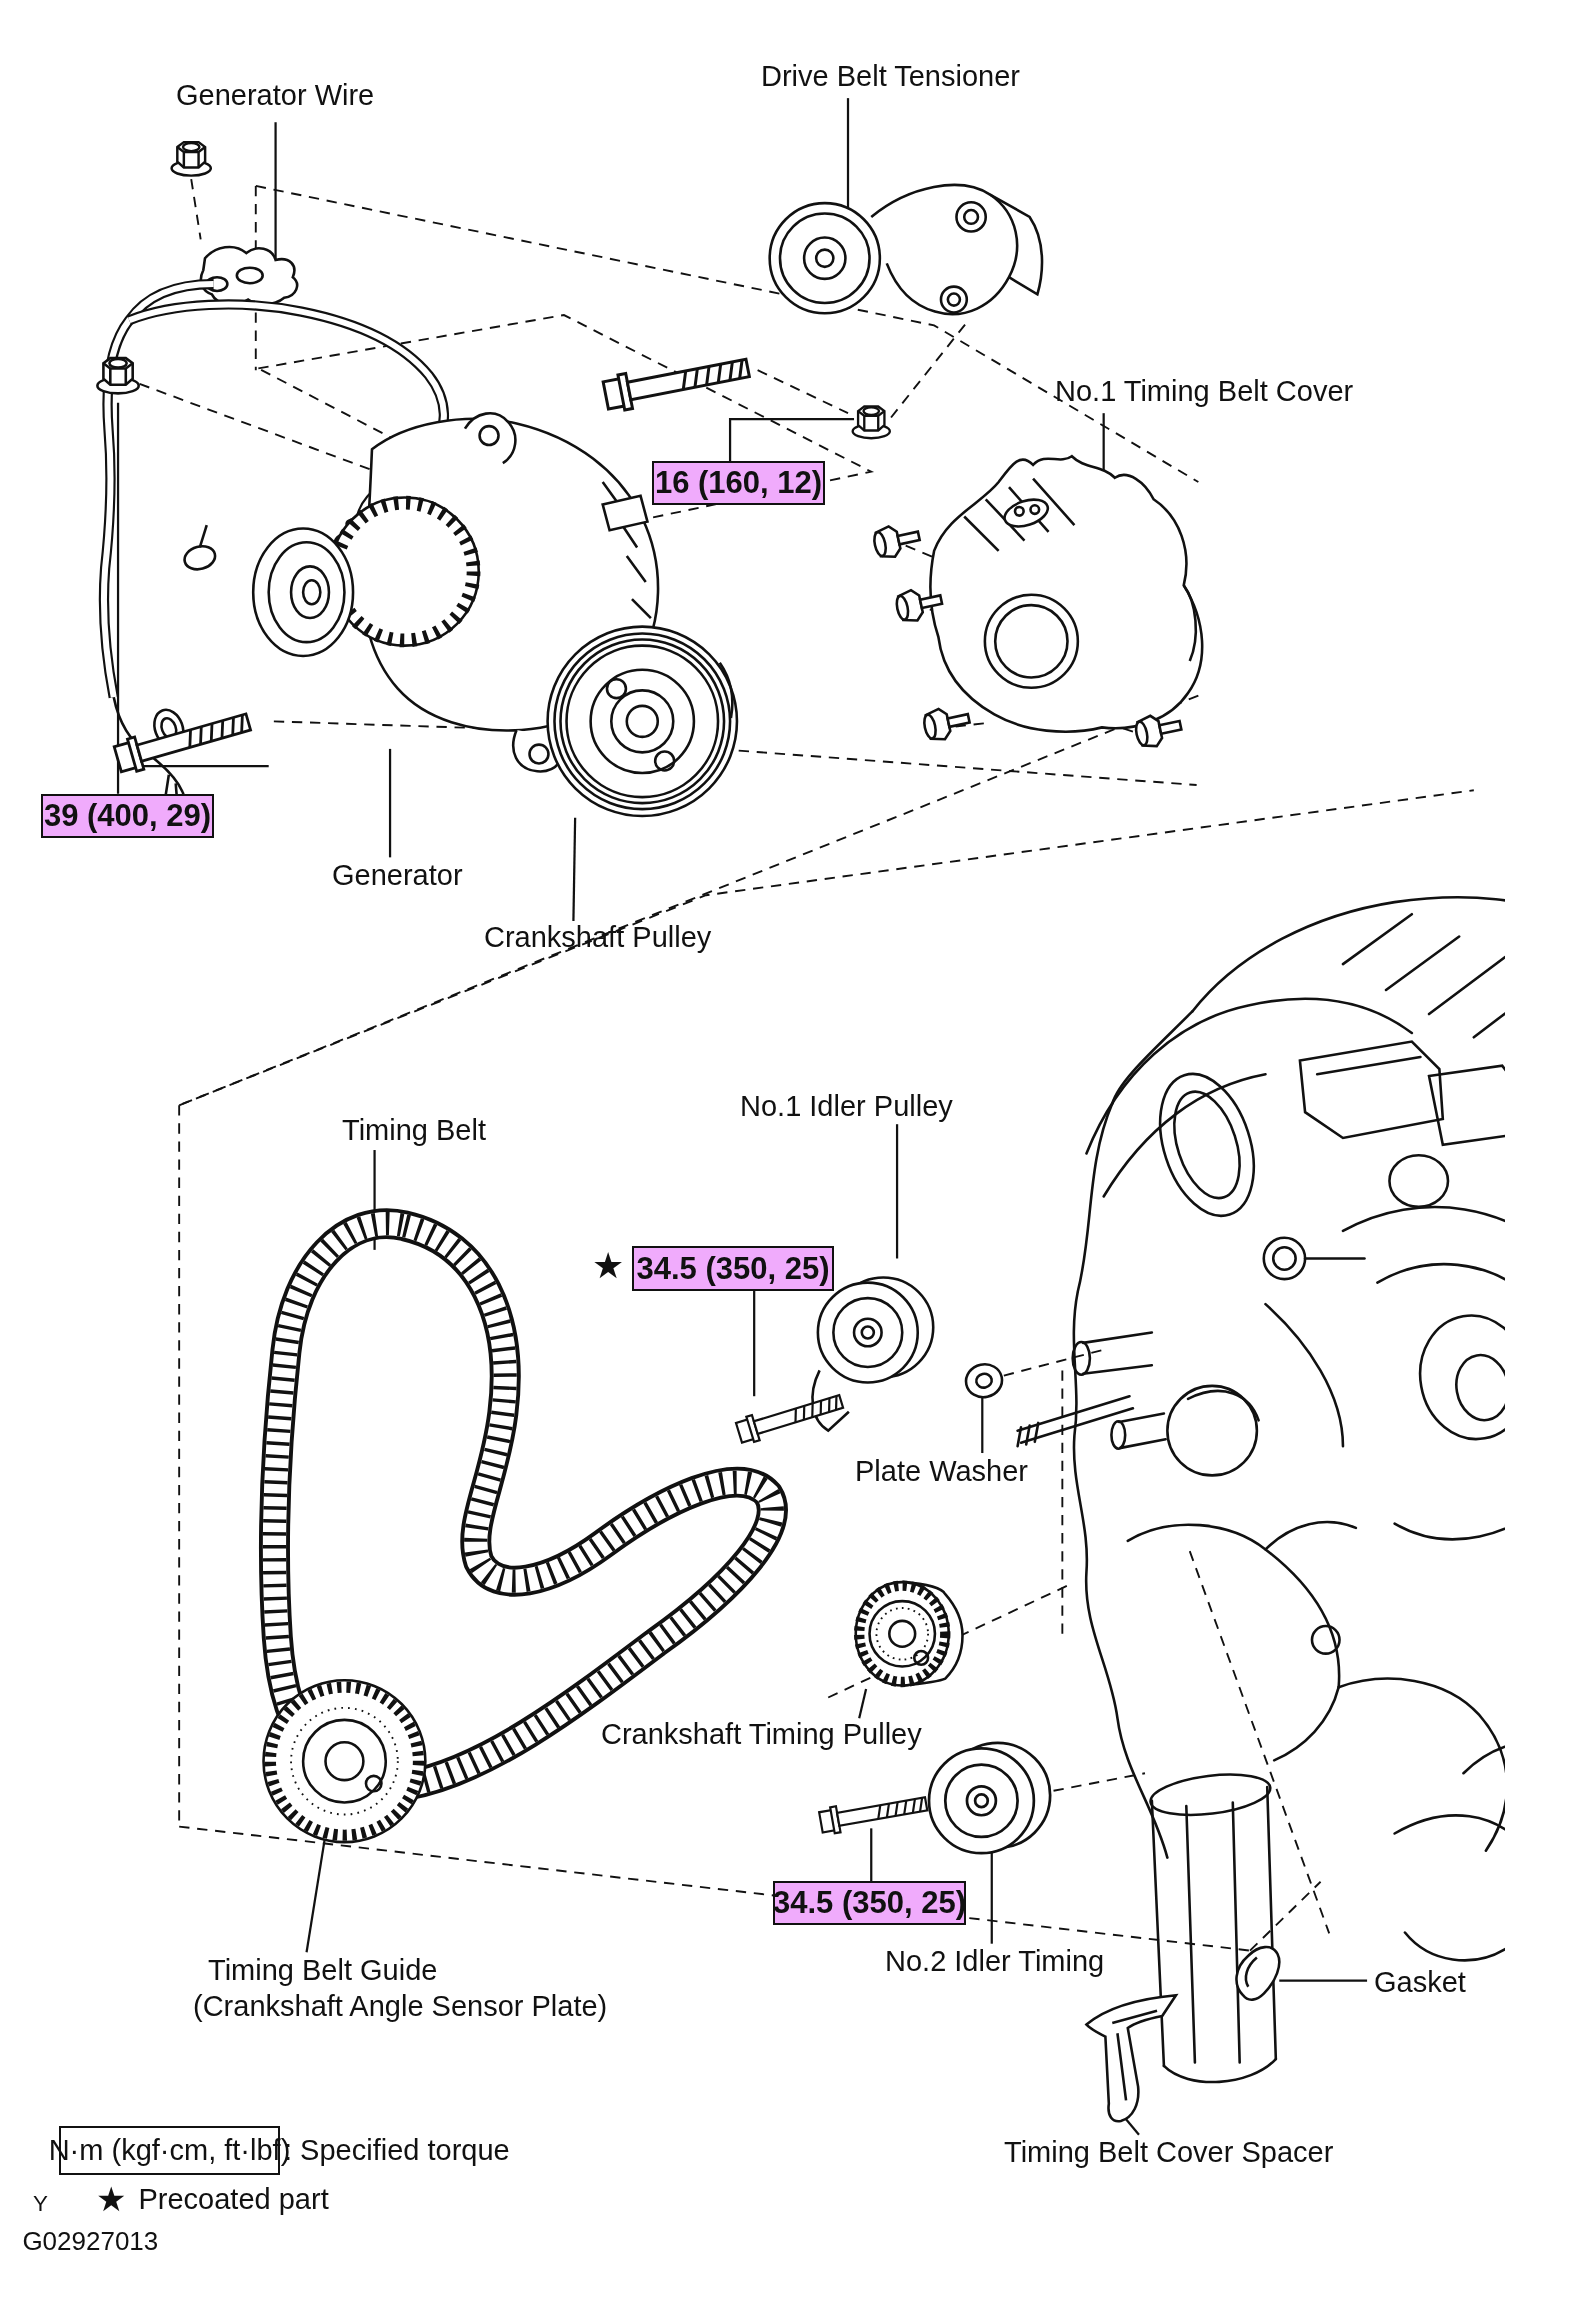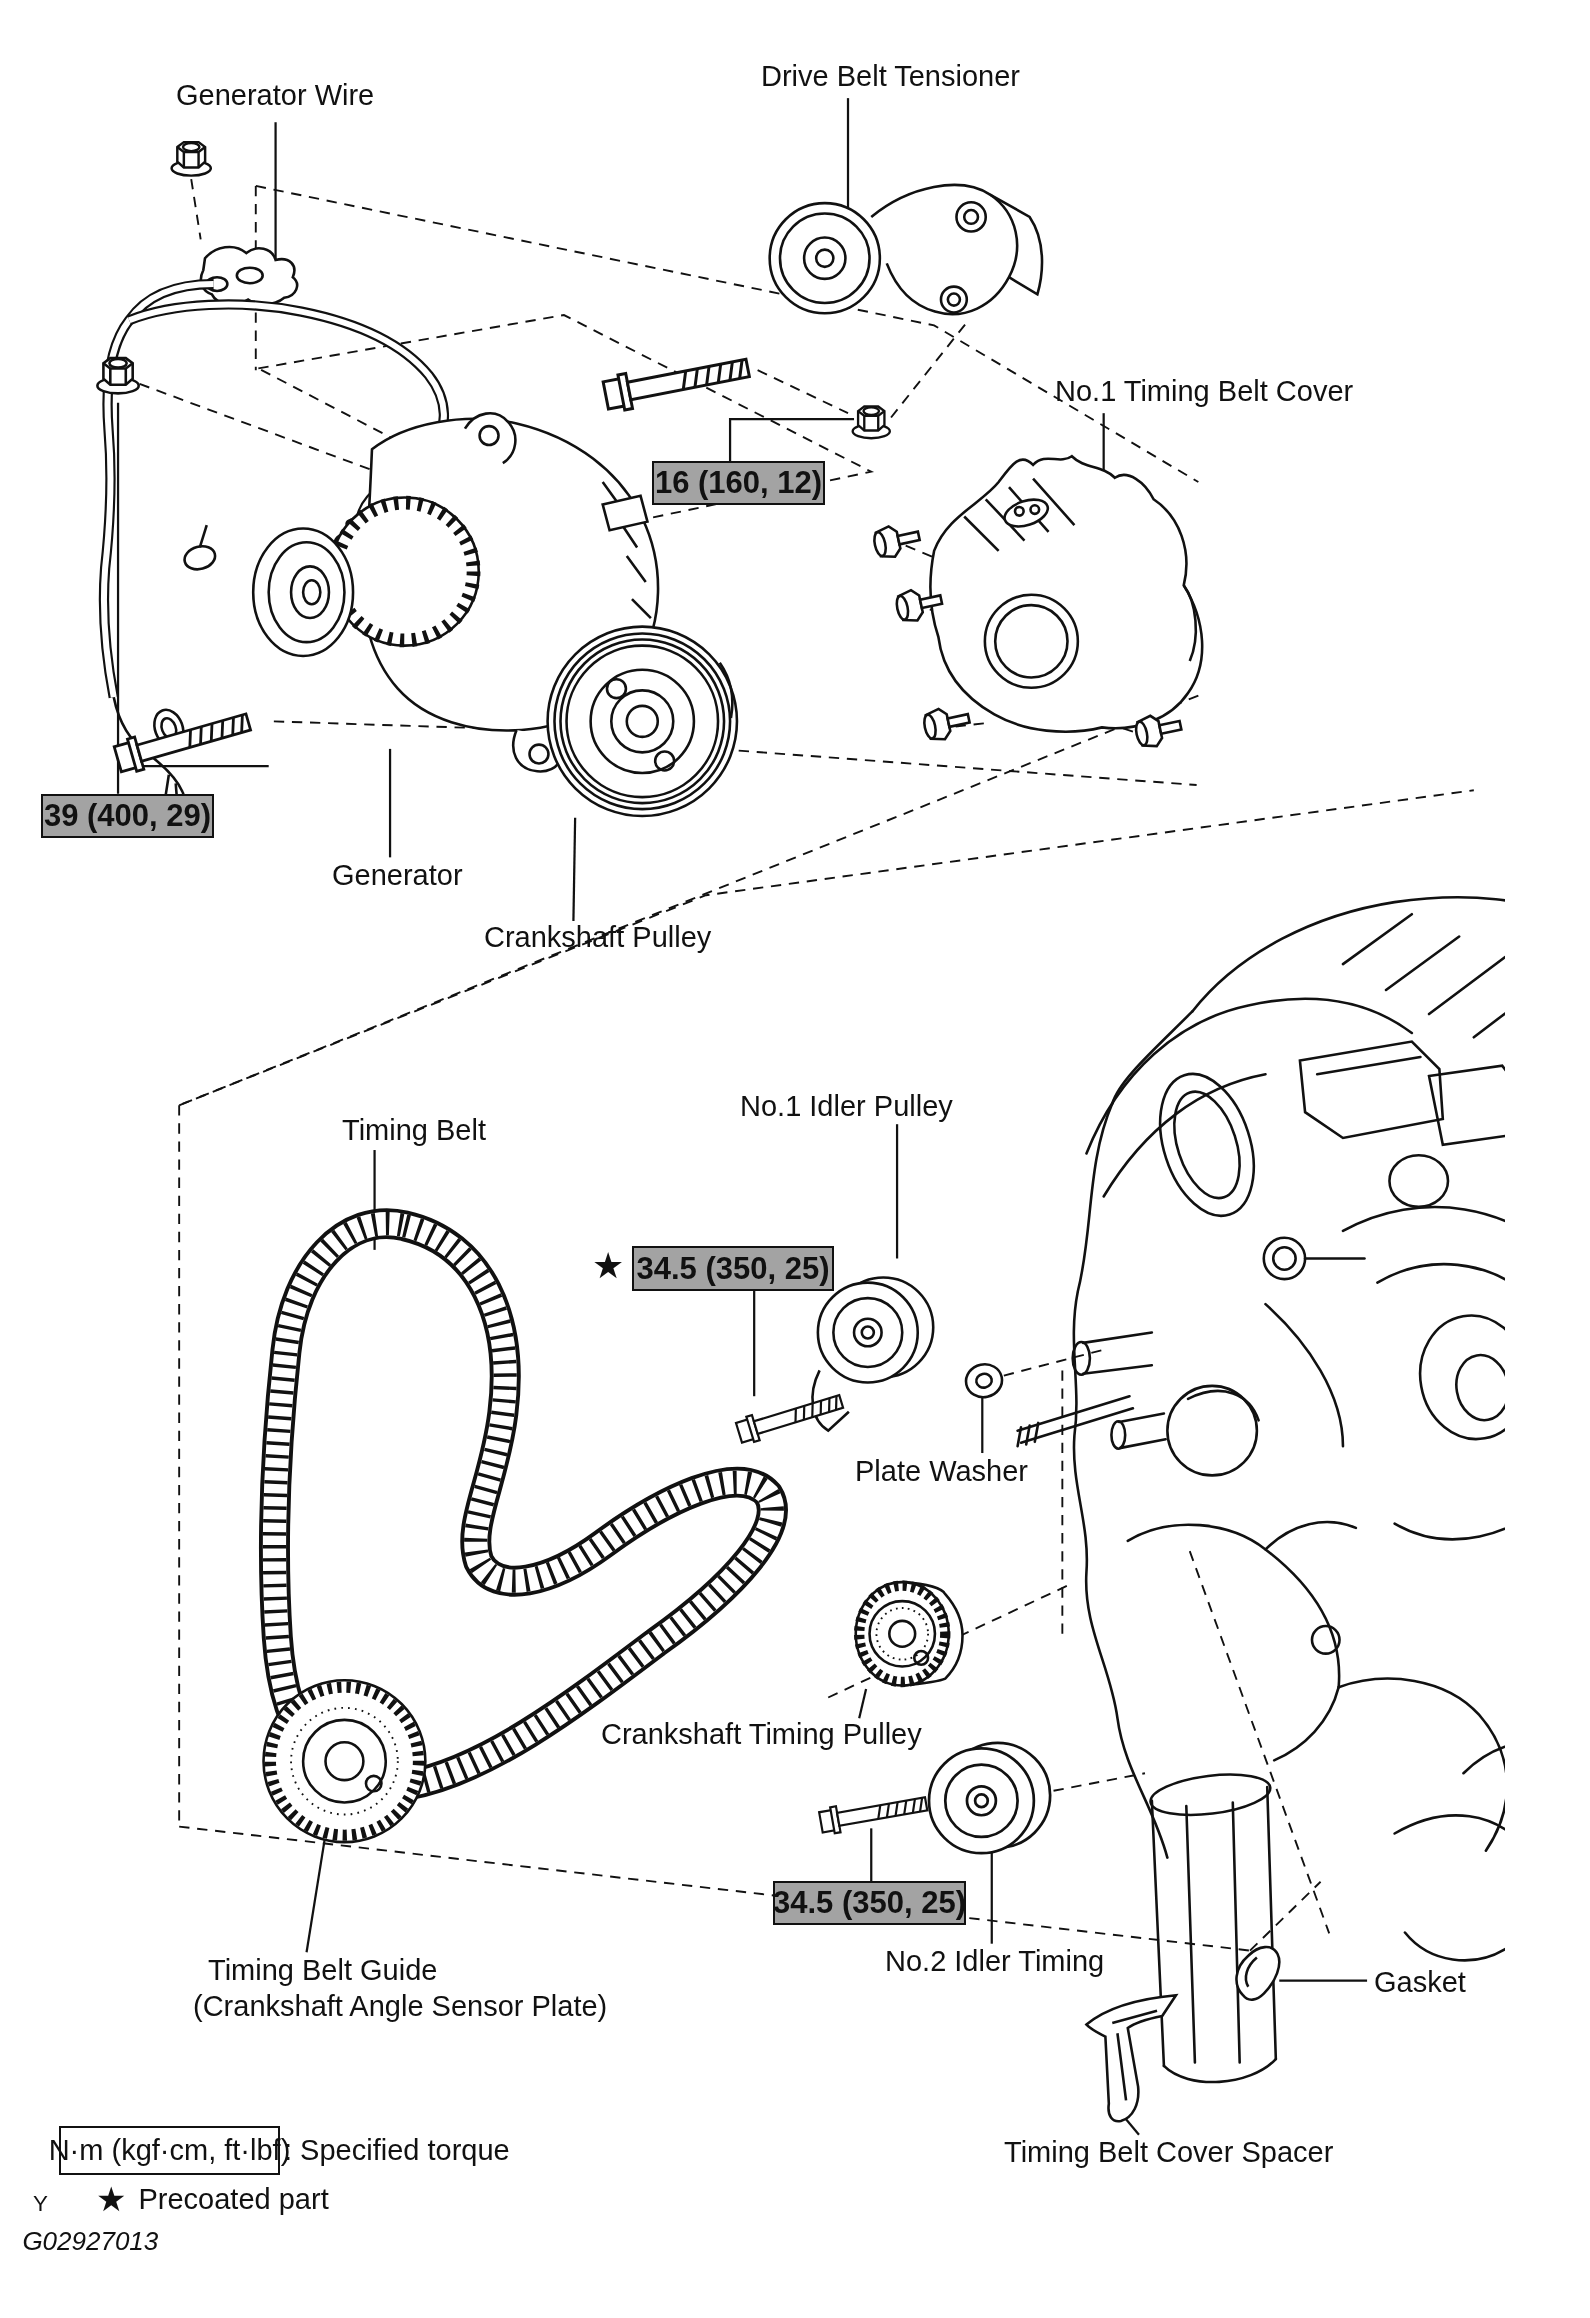--- a/index.html
+++ b/index.html
@@ -1,26 +1,26 @@
 <!DOCTYPE html>
 <html style="font-size:13.8px"><head>
 <meta charset="utf-8">
 <style>
   html,body{margin:0;padding:0;background:#fff;}
   #page{position:relative;width:1505px;height:2319px;background:#ffffff;overflow:hidden;
         font-family:"Liberation Sans", sans-serif;color:#111;}
   #art{position:absolute;left:0;top:0;}
   .lbl{position:absolute;font-size:29px;line-height:1.15;white-space:nowrap;color:#111;}
   .torque{position:absolute;border:2.6px solid #111;font-weight:bold;font-size:31px;
-          display:flex;align-items:center;justify-content:center;white-space:nowrap;background:#a3a3a3;}
+          display:flex;align-items:center;justify-content:center;white-space:nowrap;background:#f0abfc;}
   .legendbox{position:absolute;border:2.6px solid #111;font-size:29px;display:flex;align-items:center;
              justify-content:center;white-space:nowrap;background:#fff;}
   .star{position:absolute;font-size:36px;line-height:1;color:#111;}
   .small{font-size:22.4px;}
-  .gcode{font-size:26px;font-style:italic;}
+  .gcode{font-size:26px;}
   .leg-line{position:absolute;font-size:29px;white-space:nowrap;margin-left:25px;}
   .leg-line .st{font-size:34px;vertical-align:-1.7px;margin-right:12px;}
 </style>
 </head>
 <body>
 
 <div id="page">
 
   <svg id="art" width="1591" height="2319" viewBox="0 0 1848 2694">
     <defs>

